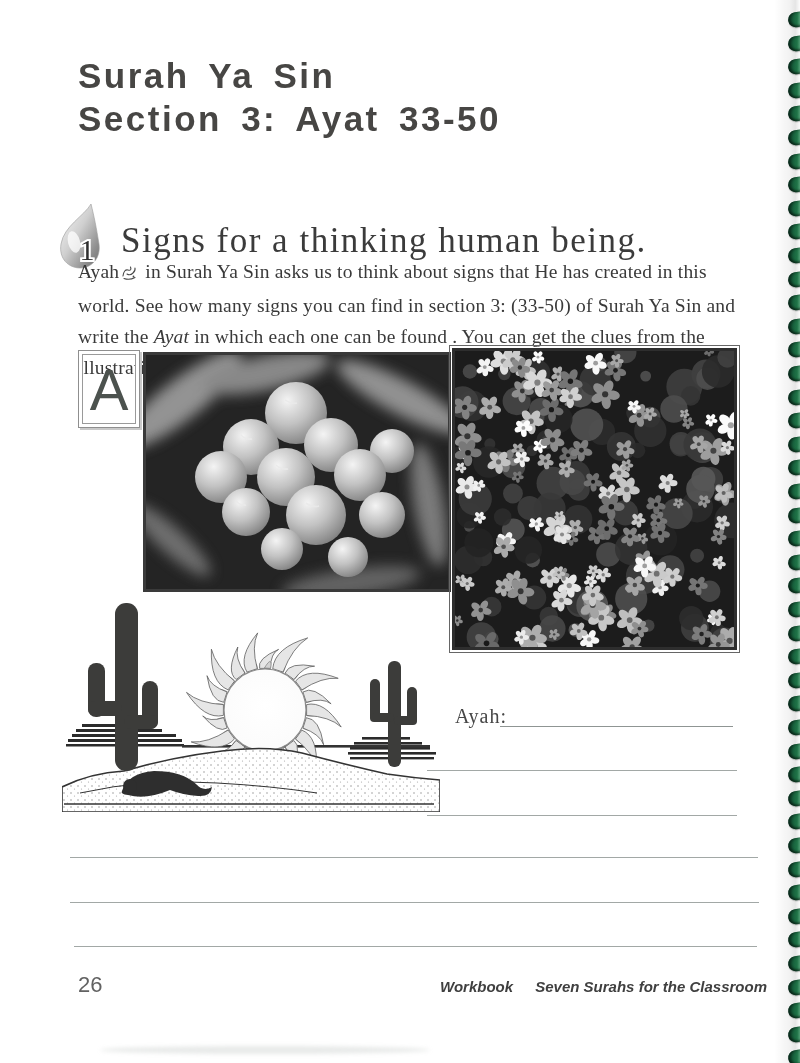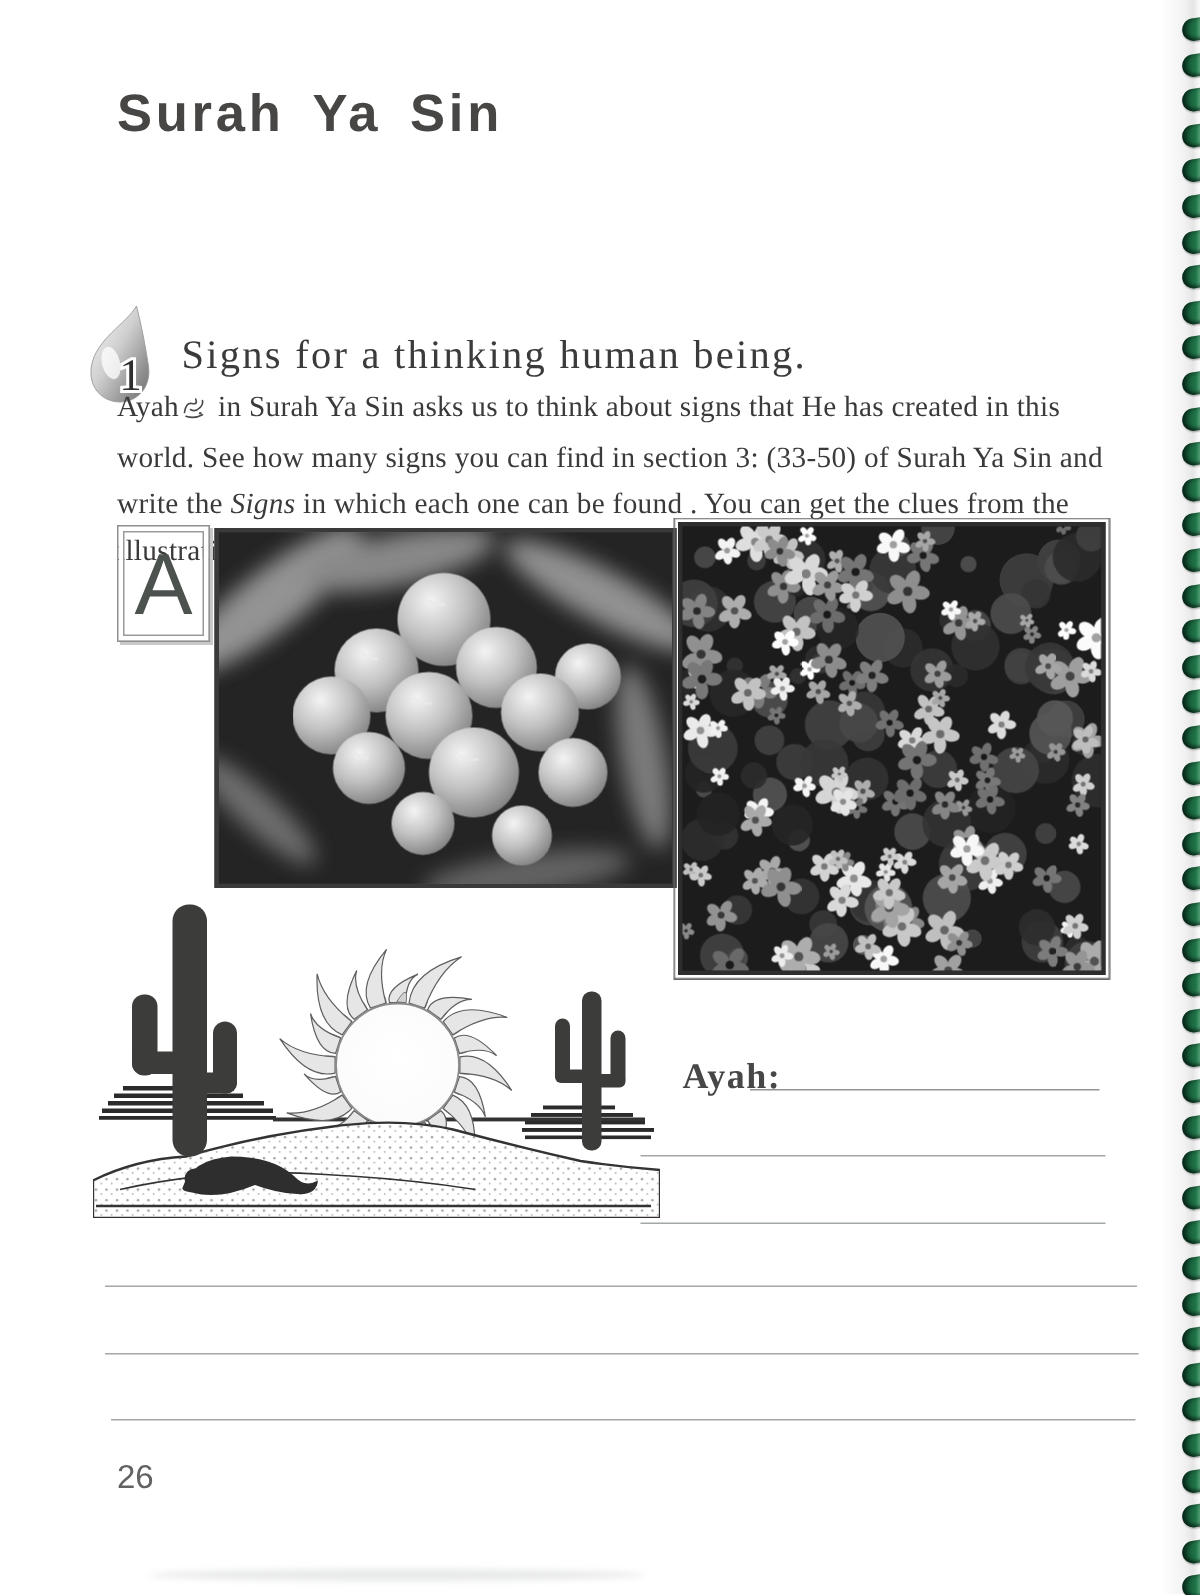--- a/index.html
+++ b/index.html
@@ -7,21 +7,21 @@
        font-family:"Liberation Serif", serif;}
   .sheet{position:relative;width:800px;height:1063px;background:#ffffff;overflow:hidden;padding-left:24px;}
 
   
   .title-block{position:absolute;left:78px;top:55px;
     font-family:"Liberation Sans", sans-serif;font-weight:800;
     font-size:35px;line-height:1.22;color:#474644;letter-spacing:2.5px;word-spacing:7px;}
 
   
   .drop-wrap{position:absolute;left:54px;top:202px;width:60px;height:68px;}
-  .ex-heading{position:absolute;left:121px;top:221px;font-size:27px;color:#3b3b3b;
+  .ex-heading{position:absolute;left:121px;top:221px;font-size:35px;color:#3b3b3b;
     letter-spacing:1.5px;}
   .ex-body{position:absolute;left:78px;top:256px;width:672px;font-size:19.5px;
     line-height:31px;color:#3a3a3a;letter-spacing:0.2px;}
   .ex-body .it{font-style:italic;}
   .honorific{display:inline-block;vertical-align:-3px;margin:0 2px;}
 
   
   .letter-box{position:absolute;left:78px;top:350px;width:60px;height:76px;
     border:1px solid #8f8f8f;box-shadow:inset 0 0 0 3px #fff, inset 0 0 0 4px #9a9a9a,
       2px 2px 0 0 #c9c9c9;
@@ -39,21 +39,21 @@
   .watermark{position:absolute;left:2px;top:504px;width:798px;
     font-family:"DejaVu Sans Mono","Liberation Mono",monospace;
     font-size:52px;letter-spacing:19px;color:rgba(225,225,225,0.92);
     text-shadow:0 0 1px rgba(150,150,150,0.6);z-index:30;pointer-events:none;white-space:nowrap;}
 
   
   .desert{position:absolute;left:62px;top:595px;width:378px;height:217px;}
   .desert svg{display:block;width:100%;height:100%;}
 
   
-  .ayah-row{position:absolute;left:455px;top:705px;font-size:24px;color:#474747;letter-spacing:1px;font-weight:bold;}
+  .ayah-row{position:absolute;left:455px;top:705px;font-size:20px;color:#474747;letter-spacing:1px;}
   .ayah-line{position:absolute;left:500px;top:726px;width:233px;height:0;
     border-bottom:1.5px solid #8f9593;}
   .wline{position:absolute;height:0;border-bottom:1.8px solid #a2a8a6;}
   .wline.b1{left:427px;top:770px;width:310px;}
   .wline.b2{left:427px;top:815px;width:310px;}
   .wline.f1{left:70px;top:857px;width:688px;}
   .wline.f2{left:70px;top:902px;width:689px;}
   .wline.f3{left:74px;top:946px;width:683px;}
 
   
@@ -75,20 +75,21 @@
   .bottom-smudge{position:absolute;left:100px;top:1046px;width:330px;height:8px;border-radius:50%;
     background:rgba(150,160,155,0.22);filter:blur(2px);}
 </style>
 </head>
 <body>
 
 <div class="sheet">
 
   <div class="title-block">
     <div>Surah Ya Sin</div>
+    <div>Section 3: Ayat 33-50</div>
   </div>
 
   <div class="drop-wrap">
     <svg viewBox="0 0 60 68">
       <defs>
         <linearGradient id="dropG" x1="0" y1="0" x2="1" y2="1">
           <stop offset="0" stop-color="#fbfbfb"></stop>
             <stop offset="0.45" stop-color="#cfcfcf"></stop>
           <stop offset="0.8" stop-color="#8d8d8d"></stop>
             <stop offset="1" stop-color="#6e6e6e"></stop>
@@ -103,21 +104,21 @@
   <div class="ex-heading">Signs for a thinking human being.</div>
   <div class="ex-body">
     <span>Ayah</span><span class="honorific"><svg width="17" height="17" viewBox="0 0 17 17">
           <g fill="none" stroke="#4a4a4a" stroke-width="1.1" stroke-linecap="round">
             <path d="M2,12 Q3,5 7,6 Q11,7 9.5,3"></path>
             <path d="M6,10 Q9,12 12,9 Q14.5,7 14,4"></path>
             <path d="M3,14.5 Q8.5,16.5 14,13.5"></path>
           </g>
           <circle cx="12.5" cy="12.5" r="0.9" fill="#4a4a4a"></circle>
         </svg></span><span> in Surah Ya Sin asks us to think about signs that He has created in this world.</span>
-    <span>See how many signs you can find in section 3: (33-50) of Surah Ya Sin and write the </span><span class="it">Signs</span>
+    <span>See how many signs you can find in section 3: (33-50) of Surah Ya Sin and write the </span><span class="it">Ayat</span>
     <span>in which each one can be found .  You can get the clues from the illustrations below.</span>
   </div>
 
   <div class="letter-box">
     <span>A</span>
   </div>
 
   <div class="photo1">
     <svg viewBox="0 0 302 234" preserveAspectRatio="none">
       <defs>
@@ -1116,20 +1117,24 @@
 
   <div class="ayah-row">Ayah:</div>
   <div class="ayah-line"></div>
   <div class="wline b1"></div>
   <div class="wline b2"></div>
   <div class="wline f1"></div>
   <div class="wline f2"></div>
   <div class="wline f3"></div>
 
   <div class="page-num">26</div>
+  <div class="footer-right">
+    <span style="margin-left:0">Workbook</span>
+    <span>Seven Surahs for the Classroom</span>
+  </div>
 
   <div class="bottom-smudge"></div>
   <div class="page-curve"></div>
   <div class="binding" id="binding">
       <div class="coil" style="top: 10px;"></div>
       <div class="coil" style="top: 33.6px;"></div>
       <div class="coil" style="top: 57.2px;"></div>
       <div class="coil" style="top: 80.8px;"></div>
       <div class="coil" style="top: 104.4px;"></div>
       <div class="coil" style="top: 128px;"></div>

